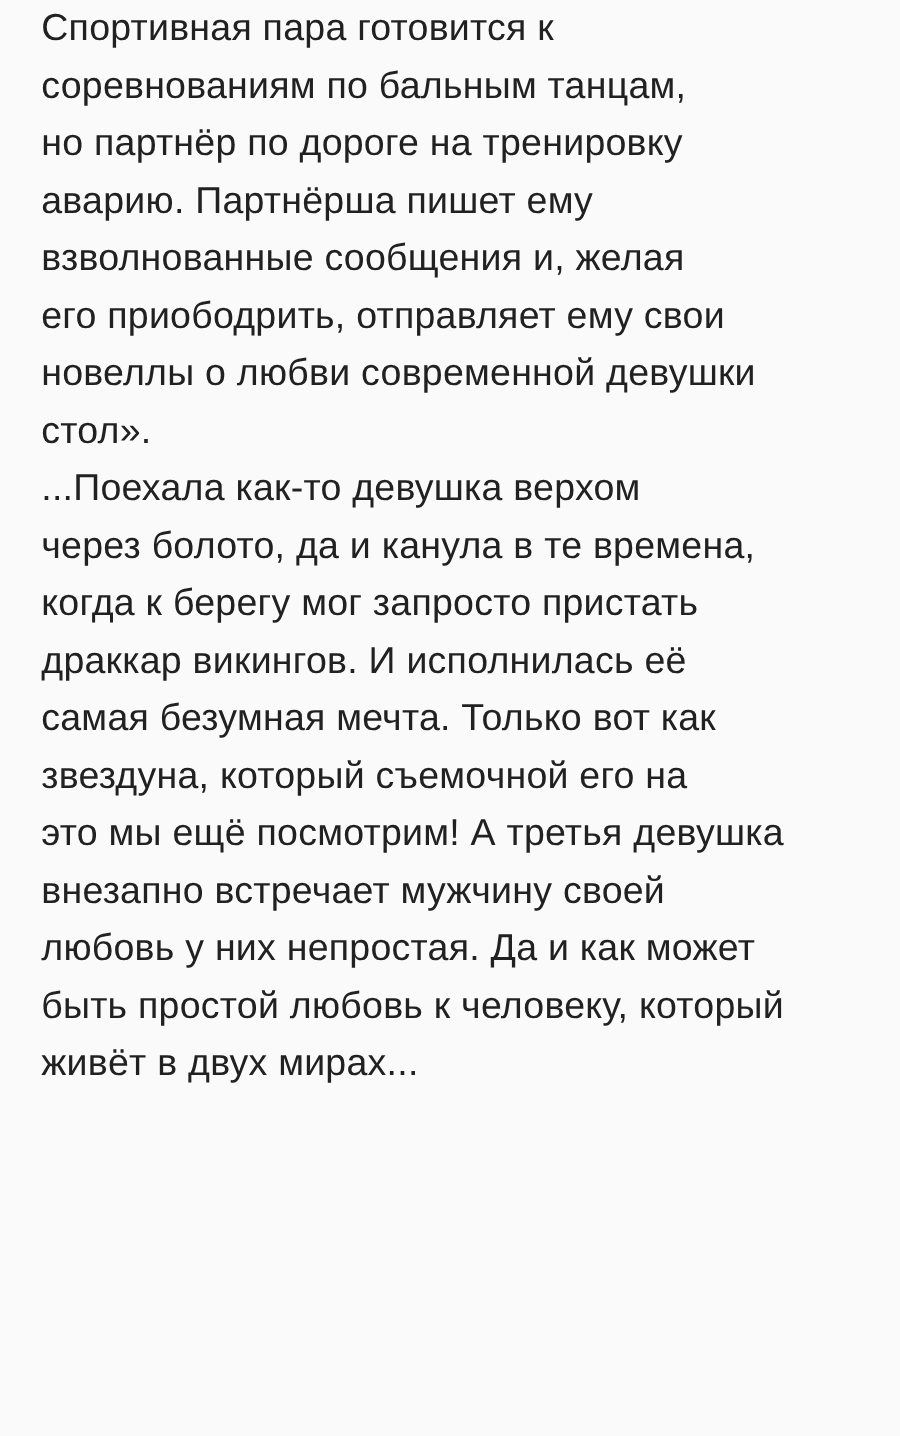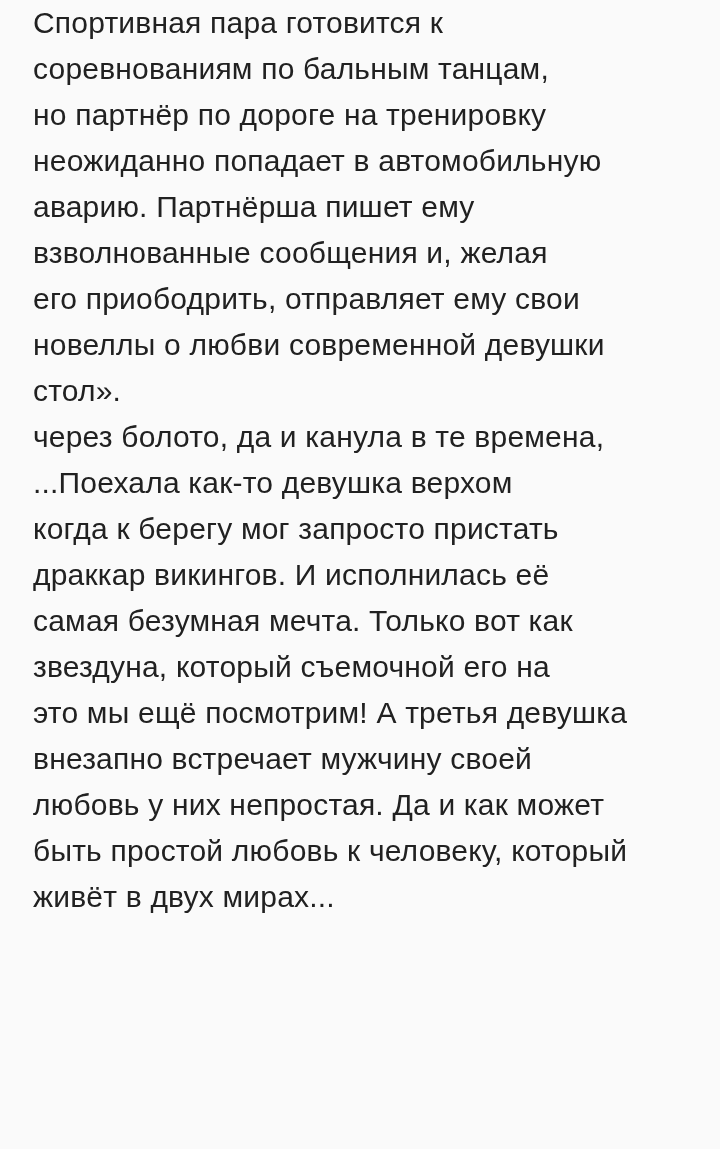--- a/index.html
+++ b/index.html
@@ -34,30 +34,29 @@
 </style>
 </head>
 <body>
 
 <div class="reader-page">
   <div>
       <div class="paragraph">
         <div class="text-line">Спортивная пара готовится к</div>
         <div class="text-line">соревнованиям по бальным танцам,</div>
         <div class="text-line">но партнёр по дороге на тренировку</div>
-        <div class="text-line">неожиданно попадает в автомобильную</div>
         <div class="text-line">аварию. Партнёрша пишет ему</div>
         <div class="text-line">взволнованные сообщения и, желая</div>
         <div class="text-line">его приободрить, отправляет ему свои</div>
         <div class="text-line">новеллы о любви современной девушки</div>
         <div class="text-line">стол».</div>
       </div>
       <div class="paragraph">
+        <div class="text-line">...Поехала как-то девушка верхом</div>
         <div class="text-line">через болото, да и канула в те времена,</div>
-        <div class="text-line">...Поехала как-то девушка верхом</div>
         <div class="text-line">когда к берегу мог запросто пристать</div>
         <div class="text-line">драккар викингов. И исполнилась её</div>
         <div class="text-line">самая безумная мечта. Только вот как</div>
         <div class="text-line">звездуна, который съемочной его на</div>
         <div class="text-line">это мы ещё посмотрим! А третья девушка</div>
         <div class="text-line">внезапно встречает мужчину своей</div>
         <div class="text-line">любовь у них непростая. Да и как может</div>
         <div class="text-line">быть простой любовь к человеку, который</div>
         <div class="text-line">живёт в двух мирах...</div>
       </div>

